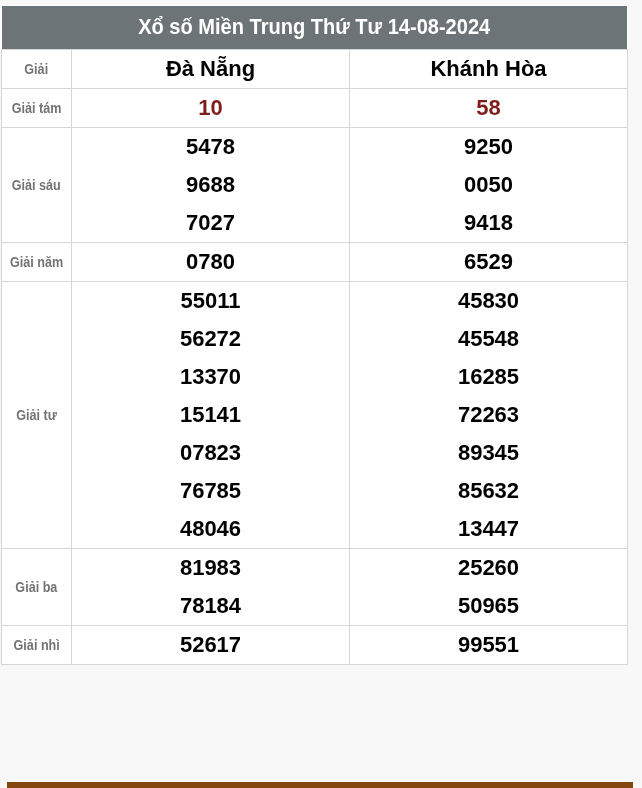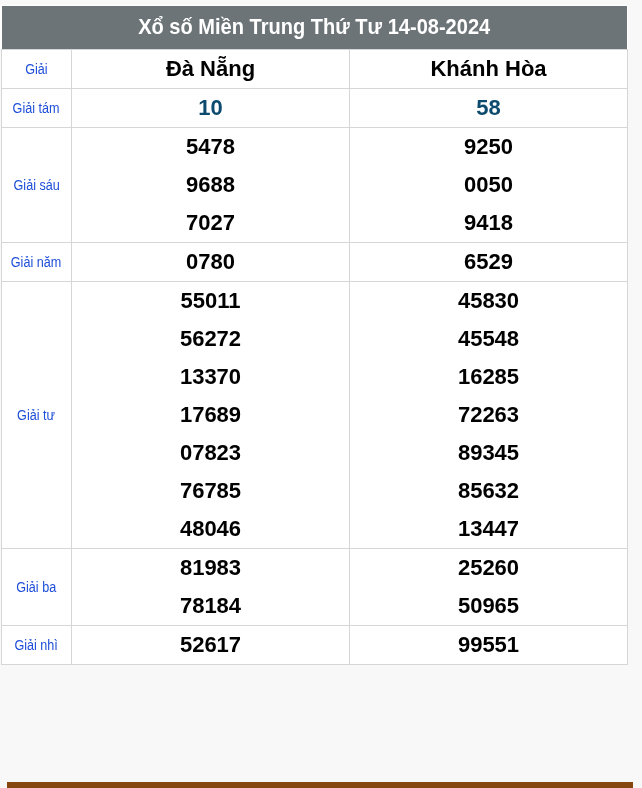--- a/index.html
+++ b/index.html
@@ -53,22 +53,22 @@
   }
   table.lot td {
     border: 1px solid #d6d6d6;
     text-align: center;
     vertical-align: middle;
     padding: 0;
     box-sizing: border-box;
   }
   td.lbl {
     font-size: 14px;
-    font-weight: normal;
-    color: #1d4ed8;
+    font-weight: bold;
+    color: #737373;
   }
   td.lbl > span {
     display: inline-block;
     transform: scaleX(0.9);
   }
   td.prize-head {
     font-size: 22px;
     font-weight: bold;
     color: #000000;
   }
@@ -77,21 +77,21 @@
     font-weight: bold;
     color: #000000;
   }
   td.num .stack {
     display: flex;
     flex-direction: column;
     justify-content: space-around;
     height: 100%;
   }
   td.num .stack > div { line-height: 1; }
-  td.num.red { color: #0c4a6e; }
+  td.num.red { color: #7f1d1d; }
   .brown-bar {
     position: absolute;
     left: 7px;
     top: 782px;
     width: 626px;
     height: 6px;
     background: #85470d;
   }
 </style>
 </head>
@@ -155,21 +155,21 @@
               </div>
             </td>
           </tr>
           <tr class="prize-row" style="height:267px">
             <td class="lbl" style="height:267px"><span>Giải tư</span></td>
             <td class="num" style="height:267px">
               <div class="stack">
                 <div>55011</div>
                 <div>56272</div>
                 <div>13370</div>
-                <div>17689</div>
+                <div>15141</div>
                 <div>07823</div>
                 <div>76785</div>
                 <div>48046</div>
               </div>
             </td>
             <td class="num" style="height:267px">
               <div class="stack">
                 <div>45830</div>
                 <div>45548</div>
                 <div>16285</div>

